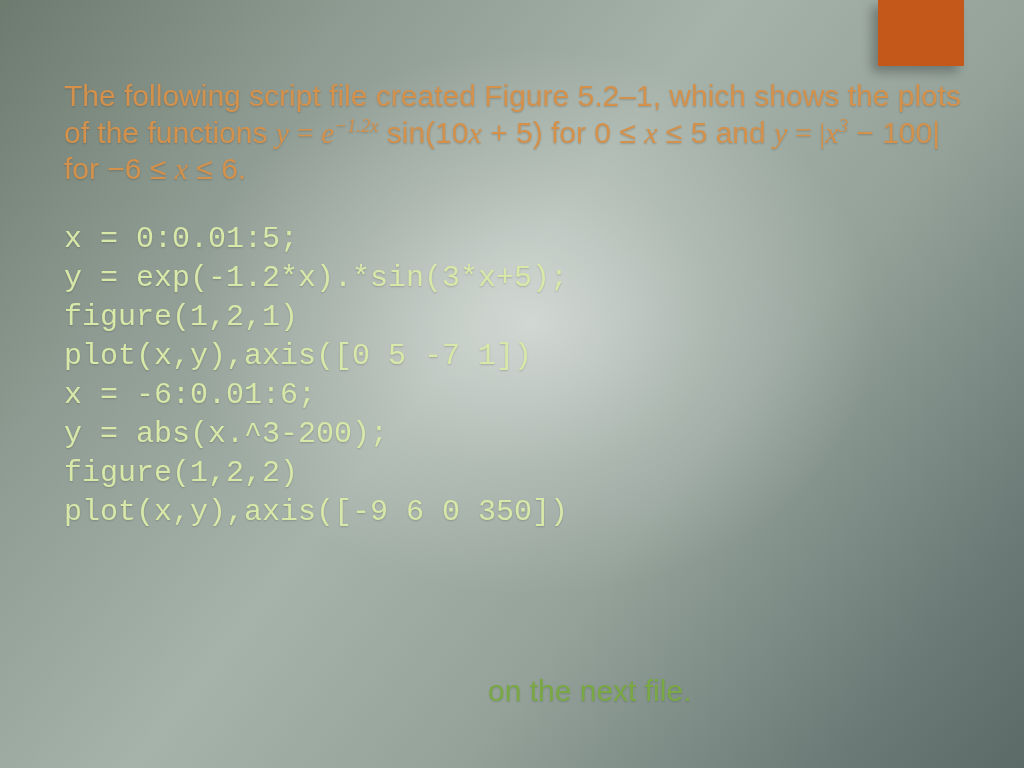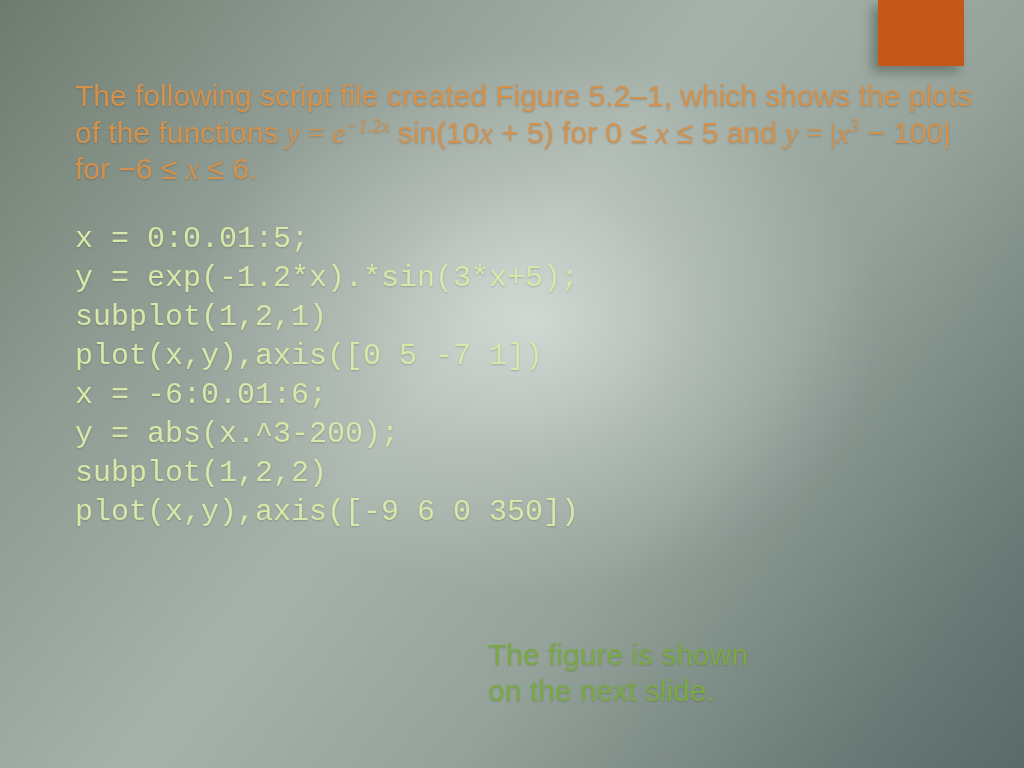--- a/index.html
+++ b/index.html
@@ -33,21 +33,21 @@
     top: 0;
     right: 60px;
     width: 86px;
     height: 66px;
     background: #c4571a;
     box-shadow: -6px 6px 10px rgba(0,0,0,0.28);
   }
   .content {
     position: absolute;
     top: 78px;
-    left: 75px;
+    left: 64px;
     right: 50px;
   }
   .desc {
     font-size: 30px;
     line-height: 1.22;
     color: #d4914c;
     text-shadow: 0 1px 2px rgba(0,0,0,0.18);
   }
   .desc .ital { font-style: italic; font-family: "Times New Roman", serif; }
   .desc .op   { font-family: "Times New Roman", serif; }
@@ -78,26 +78,25 @@
   <div class="accent"></div>
 
   <div class="content">
 
     <div class="desc">
       <span>The following script file created Figure 5.2–1, which shows the plots of the functions </span><span class="ital">y</span><span class="op"> = </span><span class="ital">e</span><span class="sup">−1.2x</span><span> sin(10</span><span class="ital">x</span><span> + 5) for 0 ≤ </span><span class="ital">x</span><span> ≤ 5 and </span><span class="ital">y</span><span class="op"> = |</span><span class="ital">x</span><span class="sup">3</span><span> − 100| for −6 ≤ </span><span class="ital">x</span><span> ≤ 6.</span>
     </div>
 
     <div class="code"><span>x = 0:0.01:5;</span>
 <span>y = exp(-1.2*x).*sin(3*x+5);</span>
-<span>subplot(1,2,1)</span>
+<span>figure(1,2,1)</span>
 <span>plot(x,y),axis([0 5 -7 1])</span>
 <span>x = -6:0.01:6;</span>
 <span>y = abs(x.^3-200);</span>
-<span>subplot(1,2,2)</span>
+<span>figure(1,2,2)</span>
 <span>plot(x,y),axis([-9 6 0 350])</span></div>
 
   </div>
 
   <div class="footer-note">
-    <div>The figure is shown</div>
-    <div>on the next slide.</div>
+    <div>on the next file.</div>
   </div>
 </div>
 
 </body></html>

